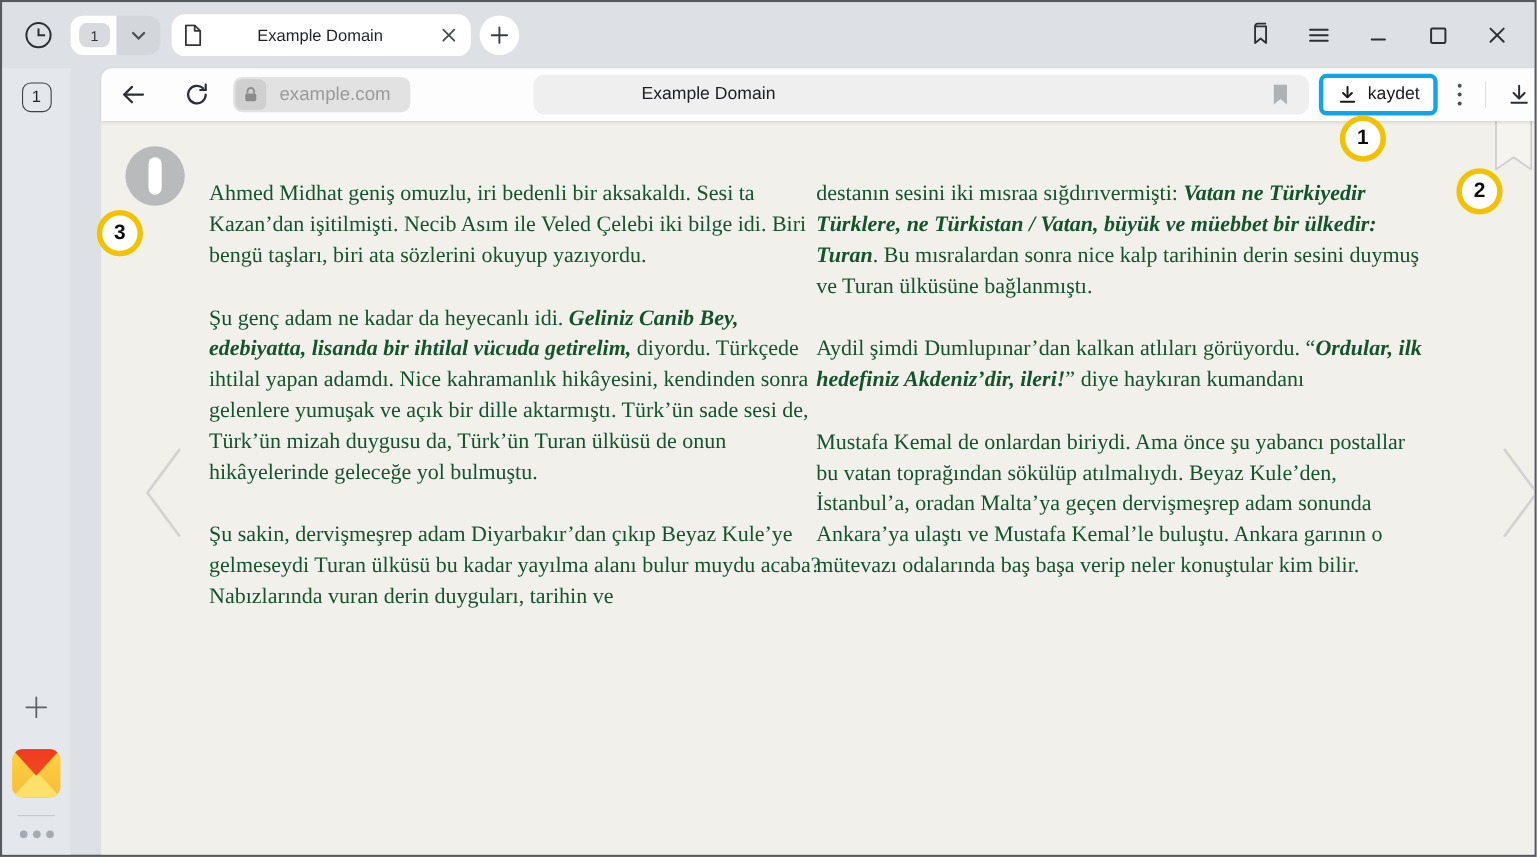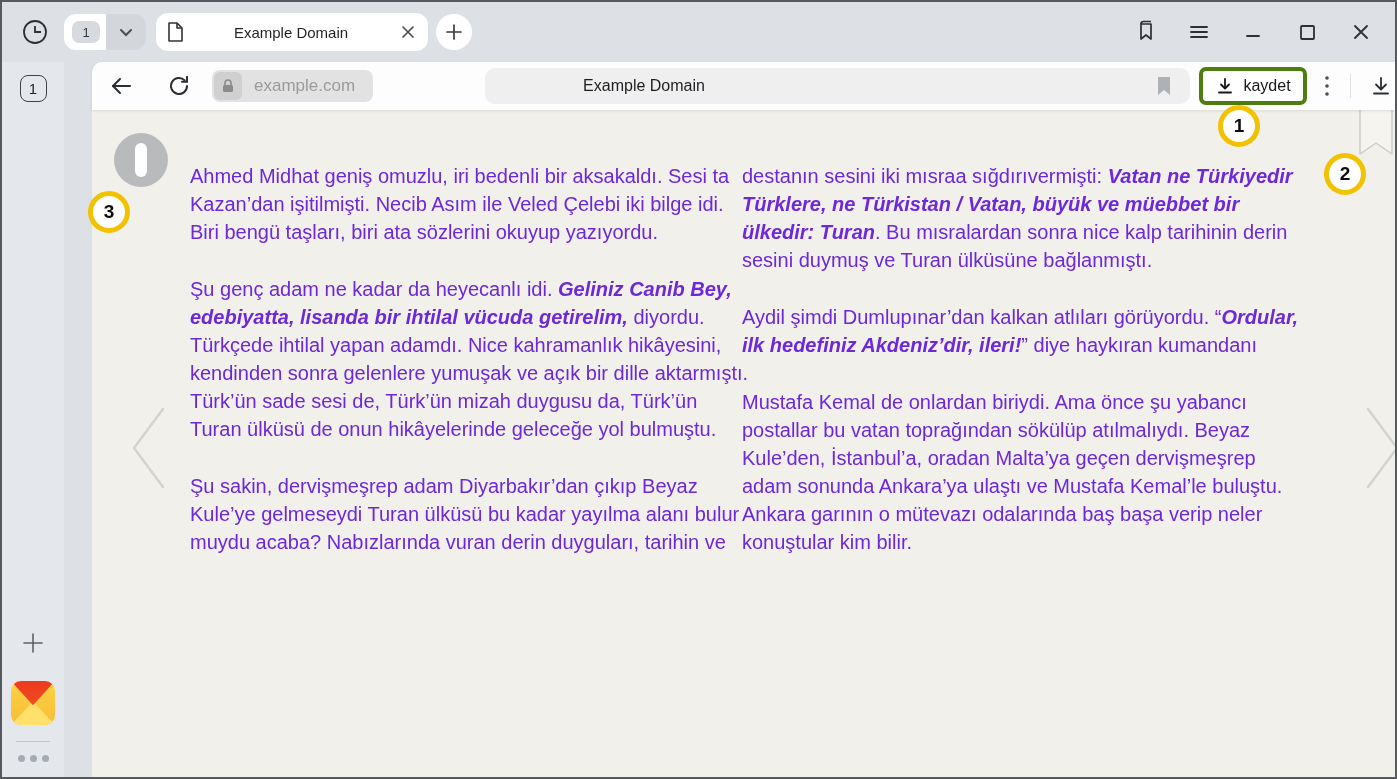--- a/index.html
+++ b/index.html
@@ -39,36 +39,36 @@
   .toolbar{height:48px;background:#fdfdfd;display:flex;align-items:center;position:relative;z-index:5;
     box-shadow:0 1px 3px rgba(0,0,0,.10);border-radius:10px 0 0 0;}
   .tb-back{margin-left:16px;width:26px;height:26px;}
   .tb-reload{margin-left:32px;width:26px;height:26px;}
   .url-chip{margin-left:20px;height:32px;background:#e2e2e2;border-radius:8px;display:flex;align-items:center;padding:2px;box-sizing:border-box;cursor:pointer;}
   .lock-box{width:28px;height:28px;background:#d0d0d0;border-radius:6px;display:flex;align-items:center;justify-content:center;}
   .url-text{padding:0 16px 0 12px;font-size:17px;color:#9a9a9a;}
   .titlebar{margin-left:112px;width:714px;height:36px;background:#efefef;border-radius:10px;position:relative;display:flex;align-items:center;}
   .titlebar .pg-title{position:absolute;left:98px;font-size:16px;color:#1c1e21;white-space:nowrap;}
   .titlebar .bm{position:absolute;right:18px;top:8px;}
-  .save-btn{margin-left:9px;height:38px;box-sizing:border-box;border:4px solid #4d7c0f;border-radius:7px;background:#fff;
+  .save-btn{margin-left:9px;height:38px;box-sizing:border-box;border:4px solid #0ea5e9;border-radius:7px;background:#fff;
     display:flex;align-items:center;gap:8px;padding:0 12px;cursor:pointer;}
   .save-label{font-size:16px;color:#17181a;}
   .kebab-btn{margin-left:10px;width:22px;height:26px;}
   .tb-sep{margin-left:12px;width:1px;height:24px;background:#e0e0e0;}
   .tb-download{margin-left:16px;width:28px;height:28px;}
   
   .content{flex:1;background:#f2f0eb;position:relative;overflow:hidden;}
   .reader-toggle{position:absolute;left:22px;top:23px;width:54px;height:54px;border-radius:50%;background:#b9babc;cursor:pointer;}
   .reader-toggle .bar{position:absolute;left:50%;top:50%;transform:translate(-50%,-50%);width:12px;height:34px;border-radius:6px;background:#fff;}
   .ribbon{position:absolute;left:1266px;top:0;}
   .pg-chevron{position:absolute;top:295px;cursor:pointer;}
   .pg-chevron.left{left:33px;}
   .pg-chevron.right{left:1268px;}
-  .col{position:absolute;top:52px;width:560px;font-family:Liberation Sans, sans-serif;
-    font-size:20px;line-height:28px;color:#6d28d9;}
+  .col{position:absolute;top:52px;width:560px;font-family:Liberation Serif, serif;
+    font-size:20px;line-height:28px;color:#14532d;}
   .col.c0{left:98px;}
   .col.c1{left:650px;}
   .col p{margin:0 0 29px 0;}
   .col .bi{font-weight:700;font-style:italic;}
   
   .badge{position:absolute;width:42px;height:42px;border-radius:50%;background:#fff;border:5px solid #F2C200;
     box-sizing:border-box;display:flex;align-items:center;justify-content:center;
     font-weight:700;font-size:19px;color:#0d0d0d;z-index:40;}
   svg{display:block;}
 </style>

